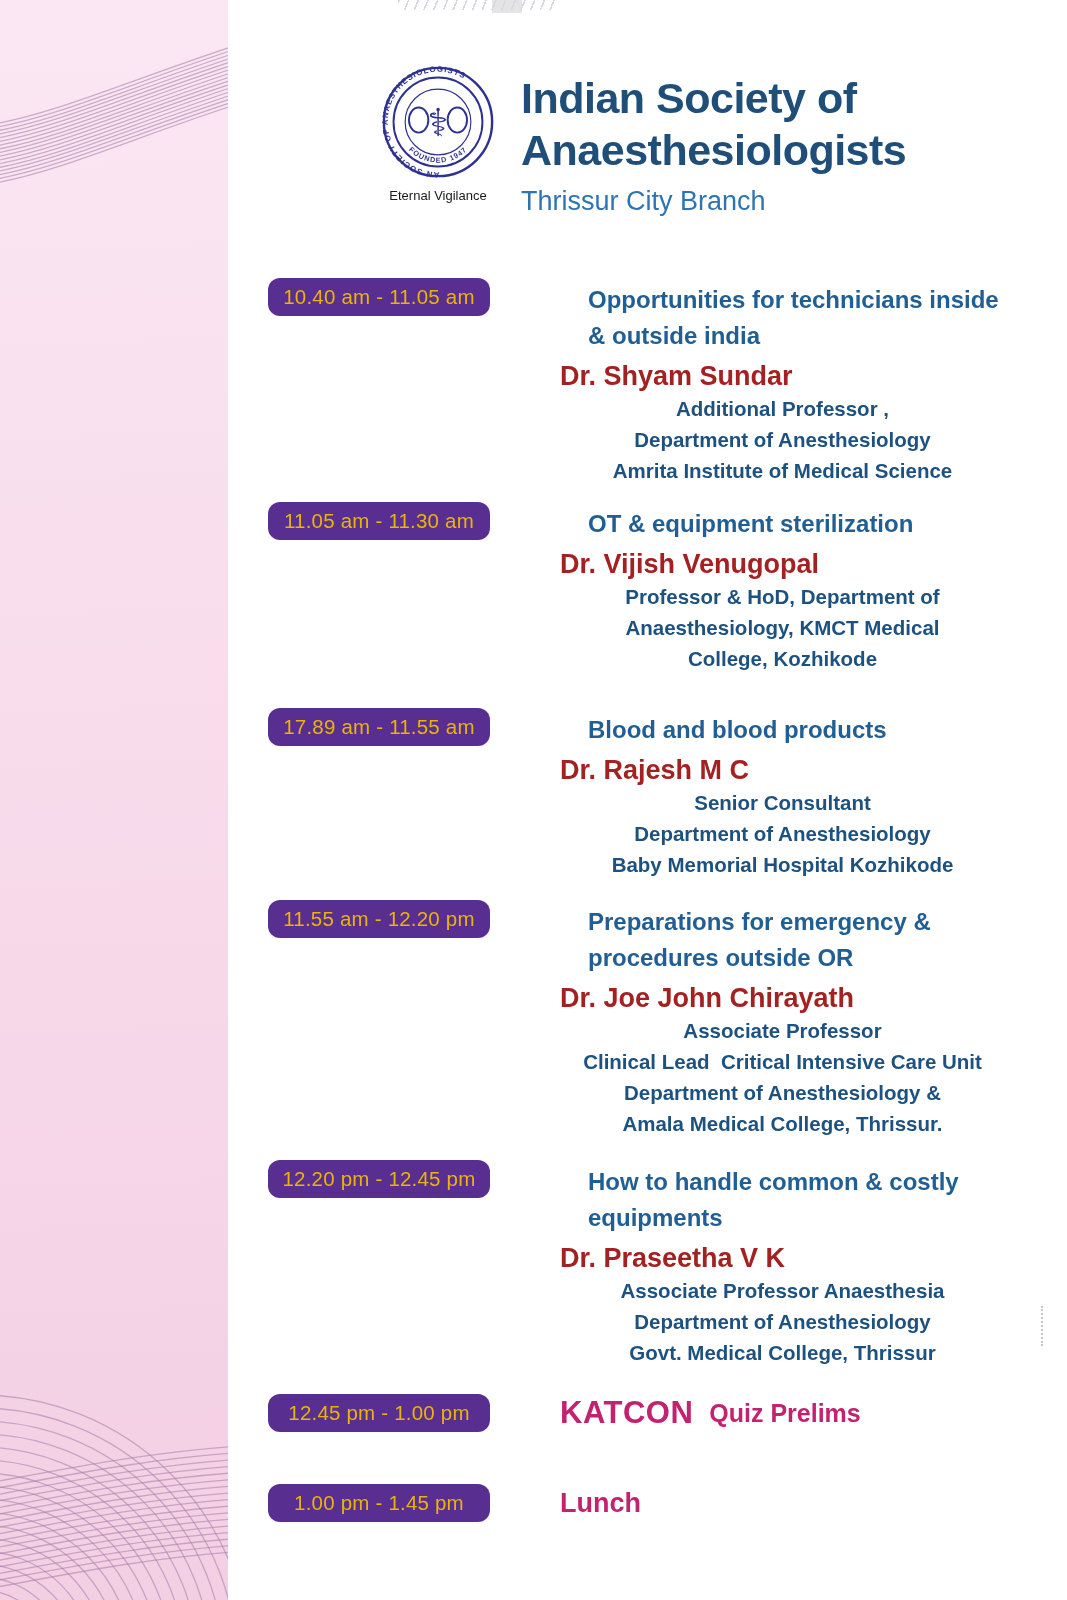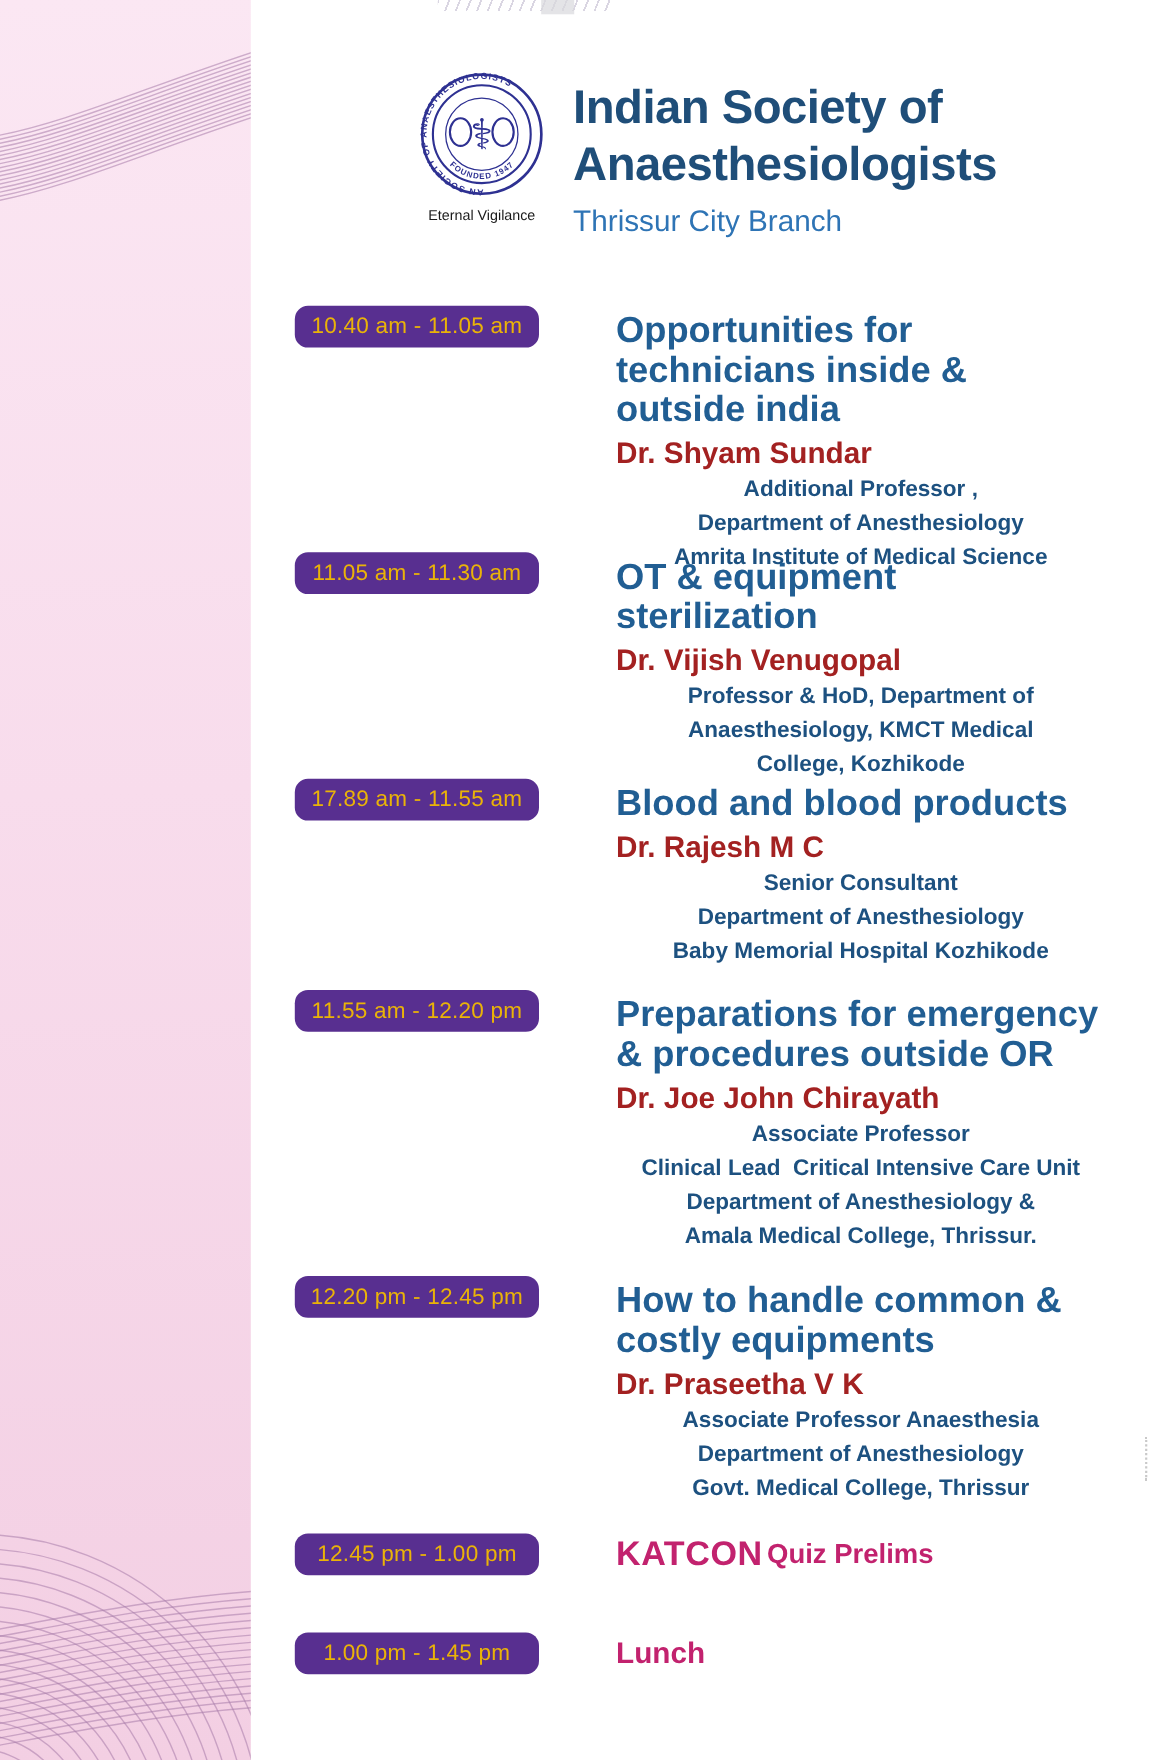--- a/index.html
+++ b/index.html
@@ -29,24 +29,24 @@
   .title-block{position:absolute;left:521px;top:72px;}
   .title-line{font-size:43px;line-height:52px;font-weight:bold;color:var(--navy);letter-spacing:-.5px;}
   .subtitle{margin-top:10px;font-size:27px;color:var(--subtitle);}
 
   
   .row{position:absolute;left:0;width:1067px;height:40px;}
   .badge{position:absolute;left:268px;top:0;width:222px;height:38px;border-radius:12px;
     background:var(--badge);color:#eab308;font-weight:normal;font-size:20.5px;
     display:flex;align-items:center;justify-content:center;letter-spacing:.2px;}
   .content{position:absolute;left:560px;top:4px;width:445px;}
-  .s-title{font-size:33px;font-weight:bold;color:var(--blue);line-height:36px;}
+  .s-title{font-size:24px;font-weight:bold;color:var(--blue);line-height:36px;margin-left:28px;}
   .s-speaker{font-size:27px;font-weight:bold;color:var(--red);line-height:34px;margin-top:5px;}
   .s-detail{font-size:20.5px;font-weight:bold;color:var(--blue2);line-height:31px;white-space:pre;text-align:center;}
-  .content.quiz{display:flex;align-items:center;height:38px;top:0;gap:4px;width:500px;}
+  .content.quiz{display:flex;align-items:center;height:38px;top:0;gap:16px;width:500px;}
   .quiz-big{font-size:31px;font-weight:bold;color:var(--magenta);letter-spacing:.5px;}
   .quiz-small{font-size:25px;font-weight:bold;color:var(--magenta);}
   .event-label{font-size:27px;font-weight:bold;color:var(--magenta);}
 
   .dotted-edge{position:absolute;left:1041px;top:1306px;height:40px;width:0;
     border-left:2px dotted #c9c9c9;}
 </style>
 </head>
 <body>
 

